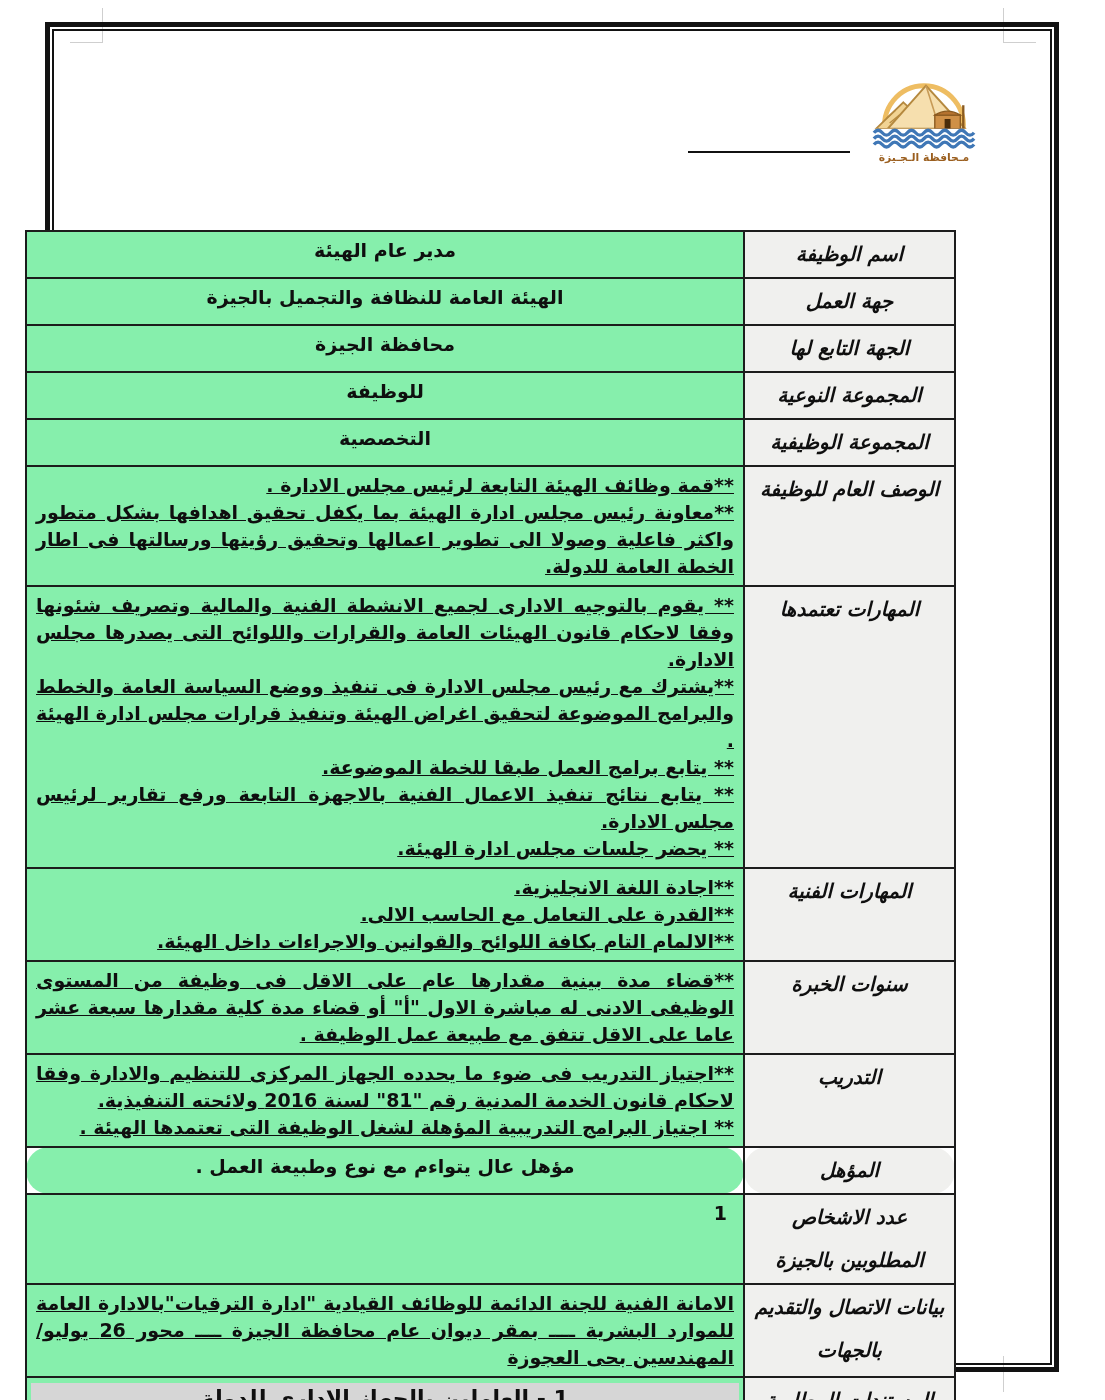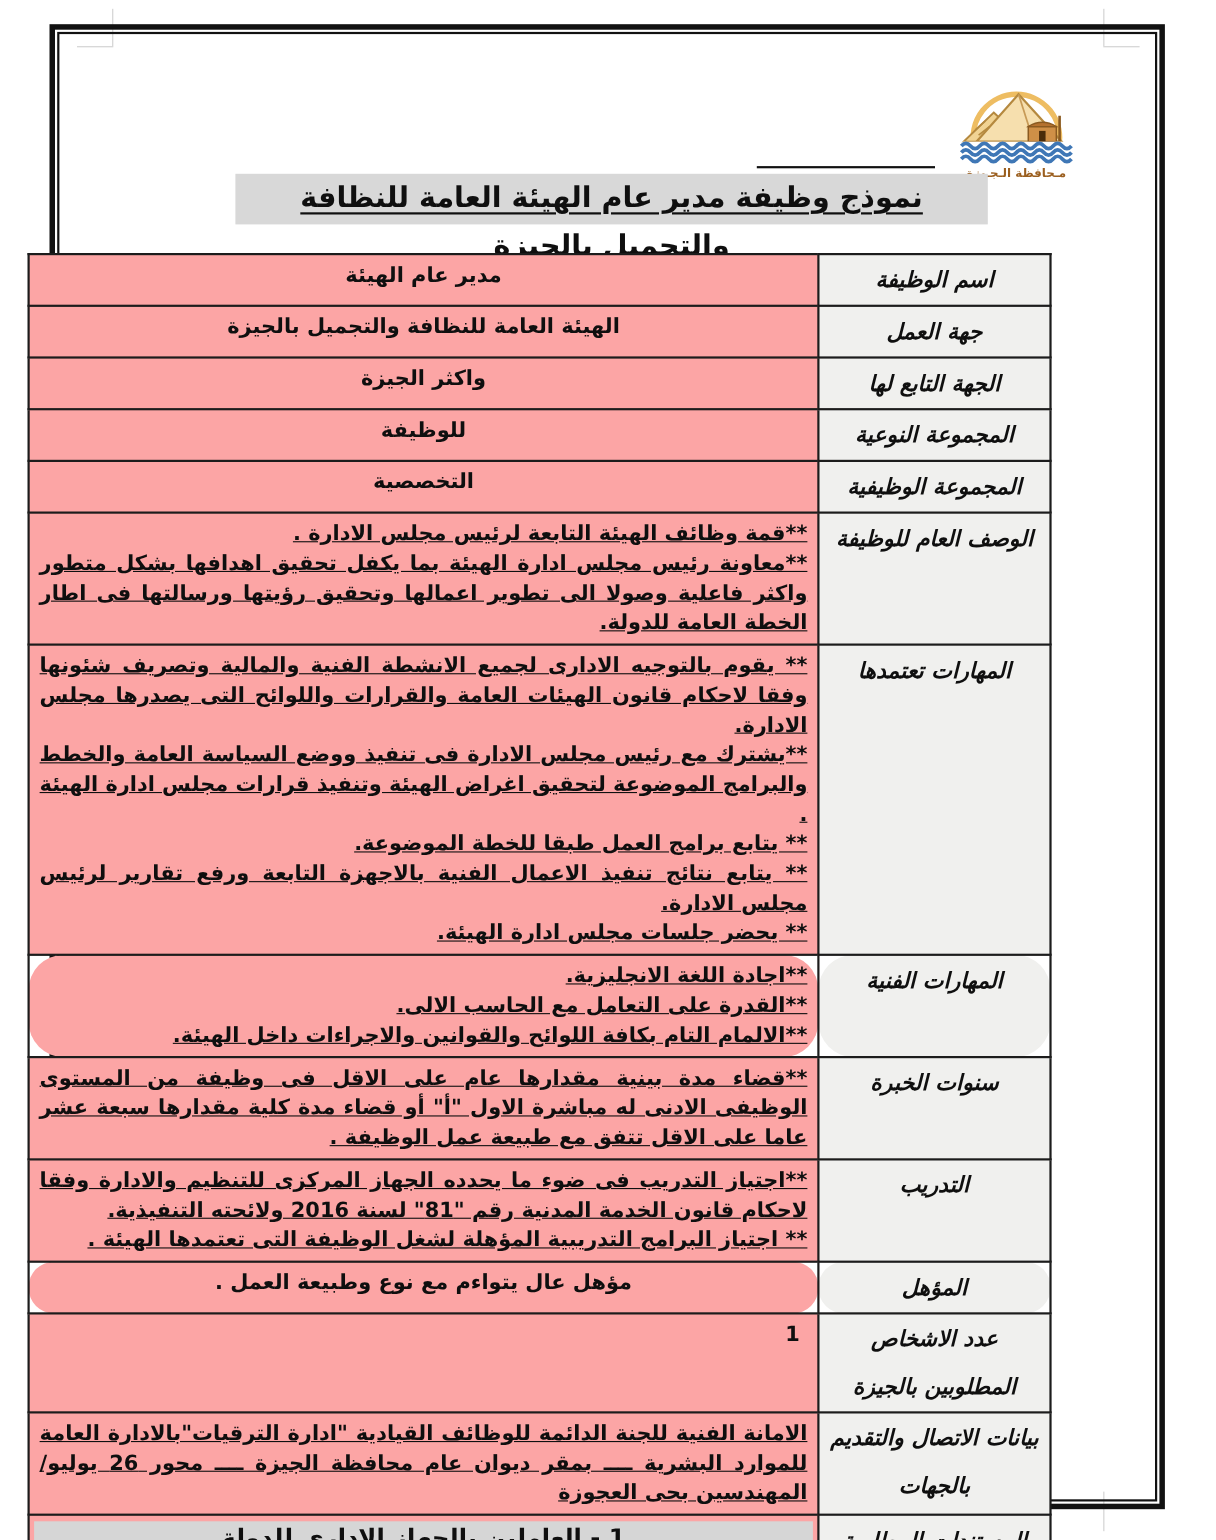--- a/index.html
+++ b/index.html
@@ -29,31 +29,31 @@
     background:#d8d8d8; text-align:center; }
   .title-bar span { display:inline-block; font-size:26px; font-weight:bold; line-height:44px;
     text-decoration:underline; text-decoration-thickness:2px; text-underline-offset:5px; }
 
   
   table.form { position:absolute; top:199px; right:94px; width:931px;
     border-collapse:collapse; table-layout:fixed; direction:rtl; }
   table.form td { border:2px solid #1c1c1c; vertical-align:top; }
   td.lbl { width:211px; background:#f0f0ee; text-align:center;
     font-size:20px; font-weight:bold; line-height:43px; padding:1px 3px;font-style:italic; }
-  td.val { background:#fca5a5; font-size:19px; font-weight:bold; line-height:27px;
+  td.val { background:#86efac; font-size:19px; font-weight:bold; line-height:27px;
     padding:5px 9px; white-space:pre-line; }
   td.val.center { text-align:center; }
   td.val.just { text-align:justify; text-align-last:right;text-decoration:underline; }
   td.val.start { text-align:right; padding-right:16px; }
 
   tr.r1 td, tr.r2 td { height:44px; }
   tr.r3 td, tr.r4 td, tr.r5 td { height:42px; }
   tr.r6 td  { height:108px; }
   tr.r7 td  { height:214px; }
-  tr.r8 td  { height:84px;border-radius:32px; }
+  tr.r8 td  { height:84px; }
   tr.r9 td  { height:80px; }
   tr.r10 td { height:82px; }
   tr.r11 td { height:40px;border-radius:23px; }
   tr.r12 td { height:72px; }
   tr.r13 td { height:88px;margin-left:24px; }
   tr.r14 td { height:132px; }
 
   
   td.val.docs { padding:4px 2px 6px 2px; white-space:normal; }
   .docs-heading { background:#d6d6d6; margin:1px 2px 8px 2px; padding:2px 4px;
@@ -101,37 +101,34 @@
               <path d="M4 62 q4.2 -5 8.5 0 t8.5 0 t8.5 0 t8.5 0 t8.5 0 t8.5 0 t8.5 0 t8.5 0 t8.5 0 t8.5 0 t8.5 0 t8.5 0" fill="none" stroke="#3f77b6" stroke-width="3.4"></path>
               <path d="M4 68 q4.2 -5 8.5 0 t8.5 0 t8.5 0 t8.5 0 t8.5 0 t8.5 0 t8.5 0 t8.5 0 t8.5 0 t8.5 0 t8.5 0 t8.5 0" fill="none" stroke="#3f77b6" stroke-width="3.4"></path>
               <path d="M4 74 q4.2 -5 8.5 0 t8.5 0 t8.5 0 t8.5 0 t8.5 0 t8.5 0 t8.5 0 t8.5 0 t8.5 0 t8.5 0 t8.5 0 t8.5 0" fill="none" stroke="#3f77b6" stroke-width="3.4"></path>
             </g>
             <text x="55" y="91" text-anchor="middle" class="logo-caption">مـحافظة الـجـيزة</text>
           </svg>
         </div>
 
         <div class="date-line"></div>
 
-        <div class="title-bar">
-          <span>نموذج وظيفة مدير عام الهيئة العامة للنظافة والتجميل بالجيزة</span>
-        </div>
 
         <table class="form">
           <tbody>
               <tr class="r1">
             <td class="lbl">اسم الوظيفة</td>
             <td class="val center">مدير عام الهيئة</td>
           </tr>
           <tr class="r2">
             <td class="lbl">جهة العمل</td>
             <td class="val center">الهيئة العامة للنظافة والتجميل بالجيزة</td>
           </tr>
           <tr class="r3">
             <td class="lbl">الجهة التابع لها</td>
-            <td class="val center">واكثر الجيزة</td>
+            <td class="val center">محافظة الجيزة</td>
           </tr>
           <tr class="r4">
             <td class="lbl">المجموعة النوعية</td>
             <td class="val center">للوظيفة</td>
           </tr>
           <tr class="r5">
             <td class="lbl">المجموعة الوظيفية</td>
             <td class="val center">التخصصية</td>
           </tr>
           <tr class="r6">

